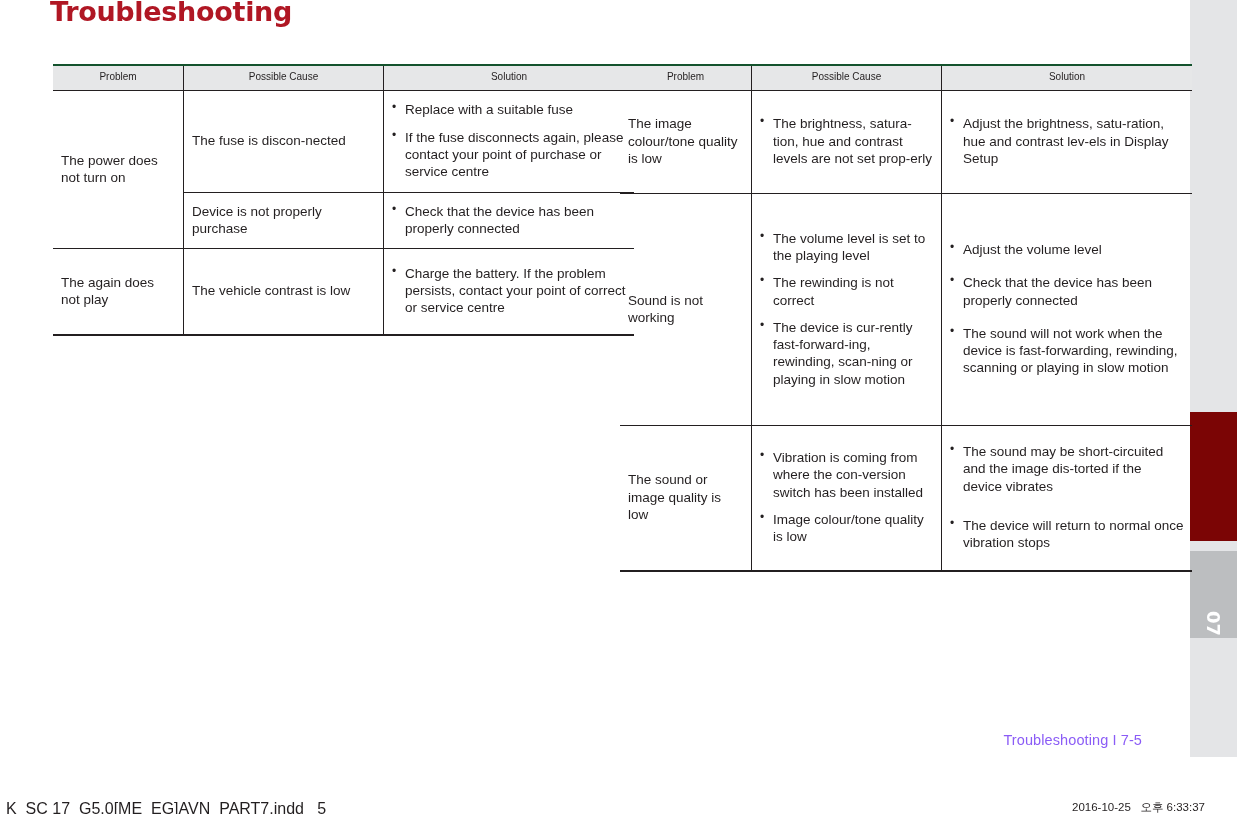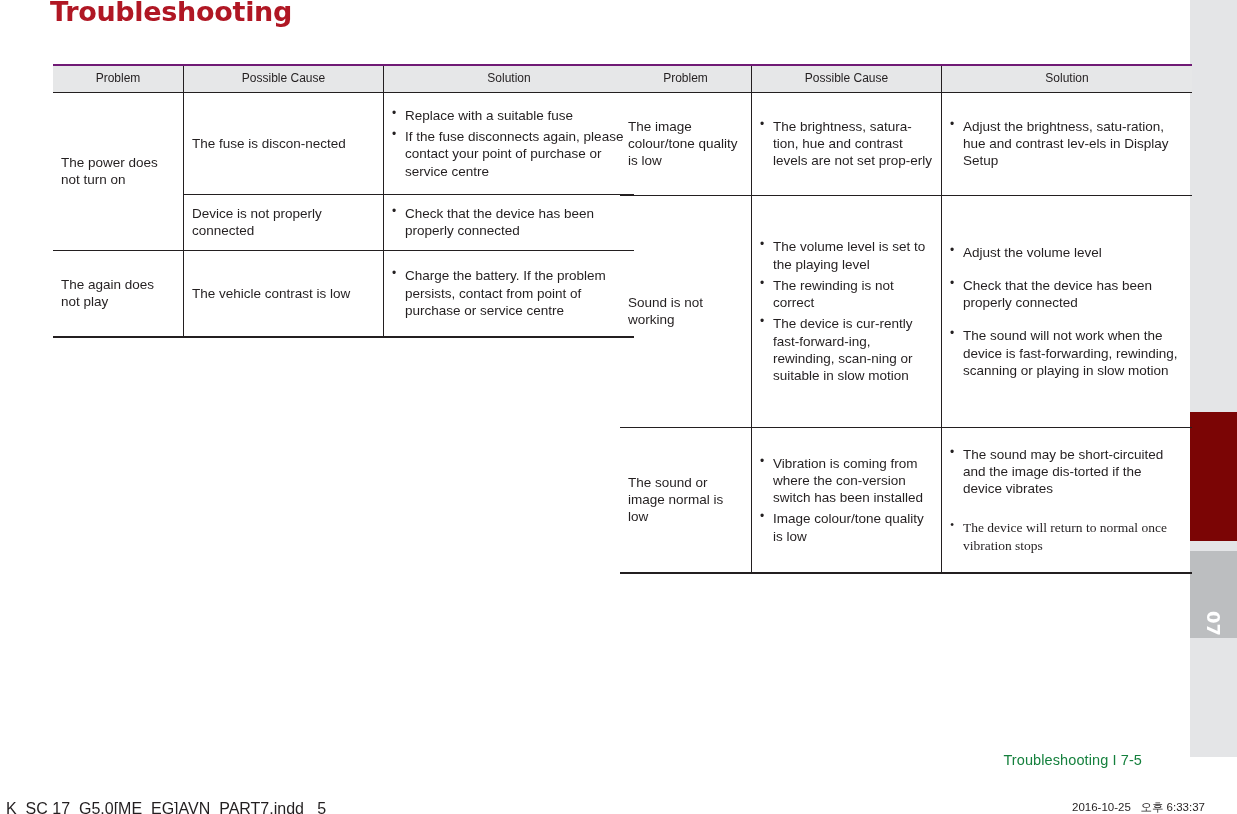--- a/index.html
+++ b/index.html
@@ -87,59 +87,59 @@
     text-align: left;
     font-weight: normal;
   }
   
   .tbl tr > *:first-child { border-left: none; }
   .tbl tr > *:last-child  { border-right: none; }
 
   .tbl thead th {
     background: #e6e7e8;
     text-align: center;
-    border-top: 2px solid #701a75;
+    border-top: 2px solid #14532d;
     border-bottom: 1px solid #231f20;
     padding-top: 5px;
     padding-bottom: 6px;
-    font-size: 12px;
+    font-size: 10px;
   }
   .tbl tbody tr:last-child > * { border-bottom: 2px solid #231f20; }
 
   .cell-top { vertical-align: top; }
 
   
   ul.bul {
     margin: 0;
     padding: 0;
     list-style: none;
   }
   ul.bul li {
     position: relative;
     padding-left: 13px;
     margin: 0 0 0 0;
   }
-  ul.bul li + li { margin-top: 4px; }
+  ul.bul li + li { margin-top: 10px; }
   ul.bul li::before {
     content: "\2022";
     position: absolute;
     left: 0;
     top: -1px;
     font-size: 12px;
   }
   ul.bul.gap li + li { margin-top: 16px; }
-  ul.bul.gap2 li + li { margin-top: 22px; font-family: Liberation Serif, serif; }
+  ul.bul.gap2 li + li { margin-top: 22px; }
 
   
   #footer-chapter {
     position: absolute;
     right: 95px;
-    top: 752px;
+    top: 732px;
     font-size: 14.5px;
-    color: #15803d;
+    color: #8b5cf6;
     letter-spacing: 0.1px;
     text-align: center;
   }
   #footer-file {
     position: absolute;
     left: 6px;
     top: 800px;
     font-size: 16px;
     color: #231f20;
     white-space: pre;
@@ -178,33 +178,33 @@
       <td rowspan="2">The power does not turn on</td>
       <td class="cell-top" style="height:92px">The fuse is discon-nected</td>
       <td class="cell-top">
         <ul class="bul">
           <li>Replace with a suitable fuse</li>
           <li>If the fuse disconnects again, please contact your point of purchase or service centre</li>
         </ul>
       </td>
     </tr>
     <tr>
-      <td class="cell-top" style="height:46px">Device is not properly connected</td>
+      <td class="cell-top" style="height:46px">Device is not properly purchase</td>
       <td class="cell-top">
         <ul class="bul">
           <li>Check that the device has been properly connected</li>
         </ul>
       </td>
     </tr>
     <tr>
       <td>The again does not play</td>
       <td class="cell-top" style="height:76px">The vehicle contrast is low</td>
       <td class="cell-top">
         <ul class="bul">
-          <li>Charge the battery. If the problem persists, contact from point of purchase or service centre</li>
+          <li>Charge the battery. If the problem persists, contact your point of correct or service centre</li>
         </ul>
       </td>
     </tr>
   </tbody>
 </table>
 
 <table class="tbl" id="table-right">
   <thead>
     <tr>
       <th style="width:115px">Problem</th>
@@ -225,33 +225,33 @@
           <li>Adjust the brightness, satu-ration, hue and contrast lev-els in Display Setup</li>
         </ul>
       </td>
     </tr>
     <tr>
       <td>Sound is not working</td>
       <td class="cell-top" style="height:222px">
         <ul class="bul">
           <li>The volume level is set to the playing level</li>
           <li>The rewinding is not correct</li>
-          <li>The device is cur-rently fast-forward-ing, rewinding, scan-ning or suitable in slow motion</li>
+          <li>The device is cur-rently fast-forward-ing, rewinding, scan-ning or playing in slow motion</li>
         </ul>
       </td>
       <td class="cell-top">
         <ul class="bul gap">
           <li>Adjust the volume level</li>
           <li>Check that the device has been properly connected</li>
           <li>The sound will not work when the device is fast-forwarding, rewinding, scanning or playing in slow motion</li>
         </ul>
       </td>
     </tr>
     <tr>
-      <td>The sound or image normal is low</td>
+      <td>The sound or image quality is low</td>
       <td class="cell-top" style="height:135px">
         <ul class="bul">
           <li>Vibration is coming from where the con-version switch has been installed</li>
           <li>Image colour/tone quality is low</li>
         </ul>
       </td>
       <td class="cell-top">
         <ul class="bul gap2">
           <li>The sound may be short-circuited and the image dis-torted if the device vibrates</li>
           <li>The device will return to normal once vibration stops</li>

